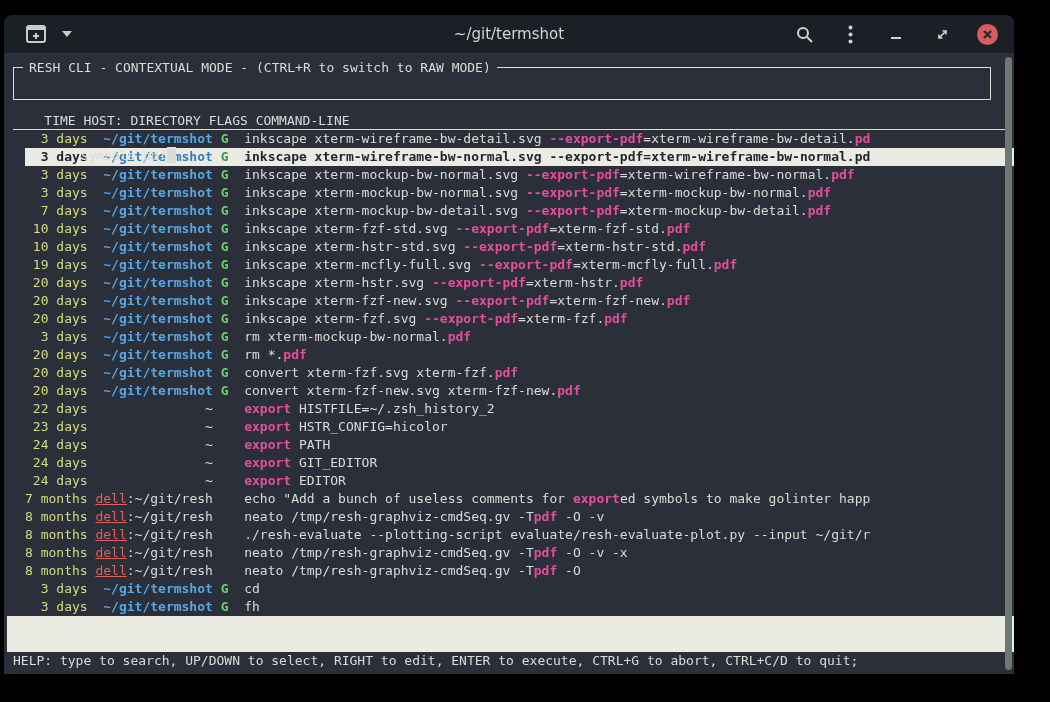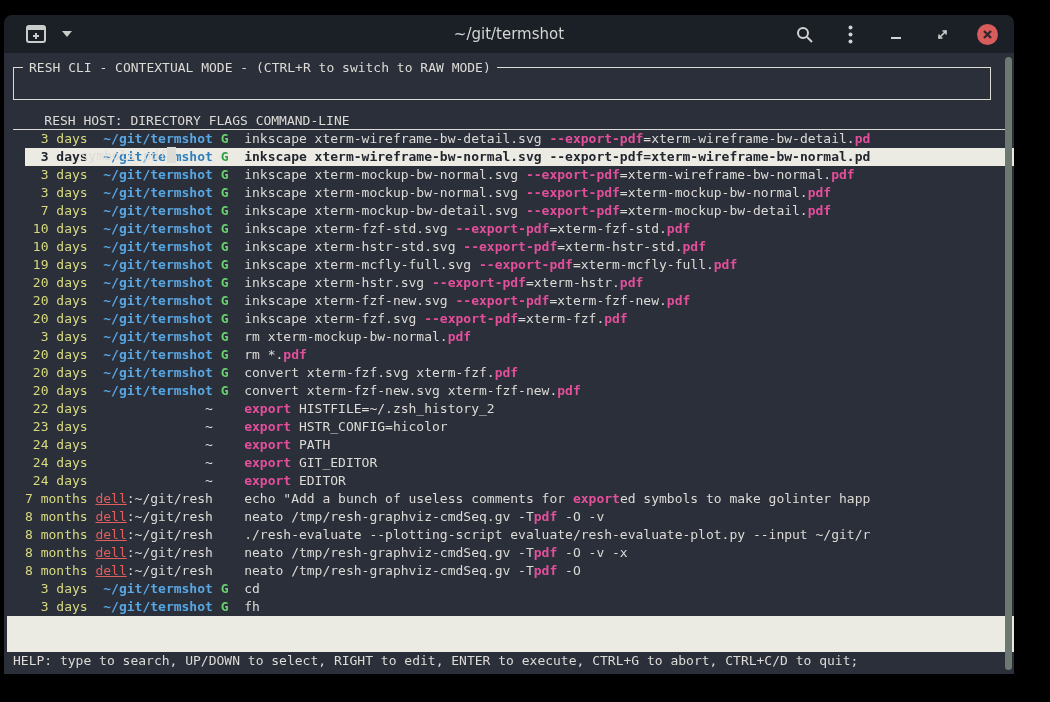--- a/index.html
+++ b/index.html
@@ -135,21 +135,21 @@
 
   <div class="content">
 
     <div class="searchbox">
       <span class="sb-title">RESH CLI - CONTEXTUAL MODE - (CTRL+R to switch to RAW MODE)</span>
       <div class="query">
         <span>symbols pdf</span><span class="cursor"></span>
       </div>
     </div>
 
-    <div class="hdr">    RESH HOST: DIRECTORY FLAGS COMMAND-LINE</div>
+    <div class="hdr">    TIME HOST: DIRECTORY FLAGS COMMAND-LINE</div>
 
     <div id="rows"><div class="row"><span class="c-time">  3 days</span><span class="c-plain">  </span><span class="c-dir">~/git/termshot</span><span class="c-flag"> G  </span><span class="c-plain">inkscape xterm-wireframe-bw-detail.svg </span><span class="m">--export-pdf</span><span class="c-plain">=xterm-wireframe-bw-detail.</span><span class="m">pd</span></div><div class="row sel"><span class="c-time">  3 days</span><span class="c-plain">  </span><span class="c-dir">~/git/termshot</span><span class="c-flag"> G  </span><span class="c-plain">inkscape xterm-wireframe-bw-normal.svg </span><span class="m">--export-pdf</span><span class="c-plain">=xterm-wireframe-bw-normal.</span><span class="m">pd</span></div><div class="row"><span class="c-time">  3 days</span><span class="c-plain">  </span><span class="c-dir">~/git/termshot</span><span class="c-flag"> G  </span><span class="c-plain">inkscape xterm-mockup-bw-normal.svg </span><span class="m">--export-pdf</span><span class="c-plain">=xterm-wireframe-bw-normal.</span><span class="m">pdf</span></div><div class="row"><span class="c-time">  3 days</span><span class="c-plain">  </span><span class="c-dir">~/git/termshot</span><span class="c-flag"> G  </span><span class="c-plain">inkscape xterm-mockup-bw-normal.svg </span><span class="m">--export-pdf</span><span class="c-plain">=xterm-mockup-bw-normal.</span><span class="m">pdf</span></div><div class="row"><span class="c-time">  7 days</span><span class="c-plain">  </span><span class="c-dir">~/git/termshot</span><span class="c-flag"> G  </span><span class="c-plain">inkscape xterm-mockup-bw-detail.svg </span><span class="m">--export-pdf</span><span class="c-plain">=xterm-mockup-bw-detail.</span><span class="m">pdf</span></div><div class="row"><span class="c-time"> 10 days</span><span class="c-plain">  </span><span class="c-dir">~/git/termshot</span><span class="c-flag"> G  </span><span class="c-plain">inkscape xterm-fzf-std.svg </span><span class="m">--export-pdf</span><span class="c-plain">=xterm-fzf-std.</span><span class="m">pdf</span></div><div class="row"><span class="c-time"> 10 days</span><span class="c-plain">  </span><span class="c-dir">~/git/termshot</span><span class="c-flag"> G  </span><span class="c-plain">inkscape xterm-hstr-std.svg </span><span class="m">--export-pdf</span><span class="c-plain">=xterm-hstr-std.</span><span class="m">pdf</span></div><div class="row"><span class="c-time"> 19 days</span><span class="c-plain">  </span><span class="c-dir">~/git/termshot</span><span class="c-flag"> G  </span><span class="c-plain">inkscape xterm-mcfly-full.svg </span><span class="m">--export-pdf</span><span class="c-plain">=xterm-mcfly-full.</span><span class="m">pdf</span></div><div class="row"><span class="c-time"> 20 days</span><span class="c-plain">  </span><span class="c-dir">~/git/termshot</span><span class="c-flag"> G  </span><span class="c-plain">inkscape xterm-hstr.svg </span><span class="m">--export-pdf</span><span class="c-plain">=xterm-hstr.</span><span class="m">pdf</span></div><div class="row"><span class="c-time"> 20 days</span><span class="c-plain">  </span><span class="c-dir">~/git/termshot</span><span class="c-flag"> G  </span><span class="c-plain">inkscape xterm-fzf-new.svg </span><span class="m">--export-pdf</span><span class="c-plain">=xterm-fzf-new.</span><span class="m">pdf</span></div><div class="row"><span class="c-time"> 20 days</span><span class="c-plain">  </span><span class="c-dir">~/git/termshot</span><span class="c-flag"> G  </span><span class="c-plain">inkscape xterm-fzf.svg </span><span class="m">--export-pdf</span><span class="c-plain">=xterm-fzf.</span><span class="m">pdf</span></div><div class="row"><span class="c-time">  3 days</span><span class="c-plain">  </span><span class="c-dir">~/git/termshot</span><span class="c-flag"> G  </span><span class="c-plain">rm xterm-mockup-bw-normal.</span><span class="m">pdf</span></div><div class="row"><span class="c-time"> 20 days</span><span class="c-plain">  </span><span class="c-dir">~/git/termshot</span><span class="c-flag"> G  </span><span class="c-plain">rm *.</span><span class="m">pdf</span></div><div class="row"><span class="c-time"> 20 days</span><span class="c-plain">  </span><span class="c-dir">~/git/termshot</span><span class="c-flag"> G  </span><span class="c-plain">convert xterm-fzf.svg xterm-fzf.</span><span class="m">pdf</span></div><div class="row"><span class="c-time"> 20 days</span><span class="c-plain">  </span><span class="c-dir">~/git/termshot</span><span class="c-flag"> G  </span><span class="c-plain">convert xterm-fzf-new.svg xterm-fzf-new.</span><span class="m">pdf</span></div><div class="row"><span class="c-time"> 22 days</span><span class="c-plain">               </span><span class="c-plain">~</span><span class="c-flag">    </span><span class="m">export</span><span class="c-plain"> HISTFILE=~/.zsh_history_2</span></div><div class="row"><span class="c-time"> 23 days</span><span class="c-plain">               </span><span class="c-plain">~</span><span class="c-flag">    </span><span class="m">export</span><span class="c-plain"> HSTR_CONFIG=hicolor</span></div><div class="row"><span class="c-time"> 24 days</span><span class="c-plain">               </span><span class="c-plain">~</span><span class="c-flag">    </span><span class="m">export</span><span class="c-plain"> PATH</span></div><div class="row"><span class="c-time"> 24 days</span><span class="c-plain">               </span><span class="c-plain">~</span><span class="c-flag">    </span><span class="m">export</span><span class="c-plain"> GIT_EDITOR</span></div><div class="row"><span class="c-time"> 24 days</span><span class="c-plain">               </span><span class="c-plain">~</span><span class="c-flag">    </span><span class="m">export</span><span class="c-plain"> EDITOR</span></div><div class="row"><span class="c-time">7 months</span><span class="c-plain"> </span><span class="c-host">dell</span><span class="c-plain">:~/git/resh</span><span class="c-flag">    </span><span class="c-plain">echo "Add a bunch of useless comments for </span><span class="m">export</span><span class="c-plain">ed symbols to make golinter happ</span></div><div class="row"><span class="c-time">8 months</span><span class="c-plain"> </span><span class="c-host">dell</span><span class="c-plain">:~/git/resh</span><span class="c-flag">    </span><span class="c-plain">neato /tmp/resh-graphviz-cmdSeq.gv -T</span><span class="m">pdf</span><span class="c-plain"> -O -v</span></div><div class="row"><span class="c-time">8 months</span><span class="c-plain"> </span><span class="c-host">dell</span><span class="c-plain">:~/git/resh</span><span class="c-flag">    </span><span class="c-plain">./resh-evaluate --plotting-script evaluate/resh-evaluate-plot.py --input ~/git/r</span></div><div class="row"><span class="c-time">8 months</span><span class="c-plain"> </span><span class="c-host">dell</span><span class="c-plain">:~/git/resh</span><span class="c-flag">    </span><span class="c-plain">neato /tmp/resh-graphviz-cmdSeq.gv -T</span><span class="m">pdf</span><span class="c-plain"> -O -v -x</span></div><div class="row"><span class="c-time">8 months</span><span class="c-plain"> </span><span class="c-host">dell</span><span class="c-plain">:~/git/resh</span><span class="c-flag">    </span><span class="c-plain">neato /tmp/resh-graphviz-cmdSeq.gv -T</span><span class="m">pdf</span><span class="c-plain"> -O</span></div><div class="row"><span class="c-time">  3 days</span><span class="c-plain">  </span><span class="c-dir">~/git/termshot</span><span class="c-flag"> G  </span><span class="c-plain">cd</span></div><div class="row"><span class="c-time">  3 days</span><span class="c-plain">  </span><span class="c-dir">~/git/termshot</span><span class="c-flag"> G  </span><span class="c-plain">fh</span></div></div>
 
     <div class="detail">
       
       
     </div>
 
     <div class="help">HELP: type to search, UP/DOWN to select, RIGHT to edit, ENTER to execute, CTRL+G to abort, CTRL+C/D to quit;</div>
 

